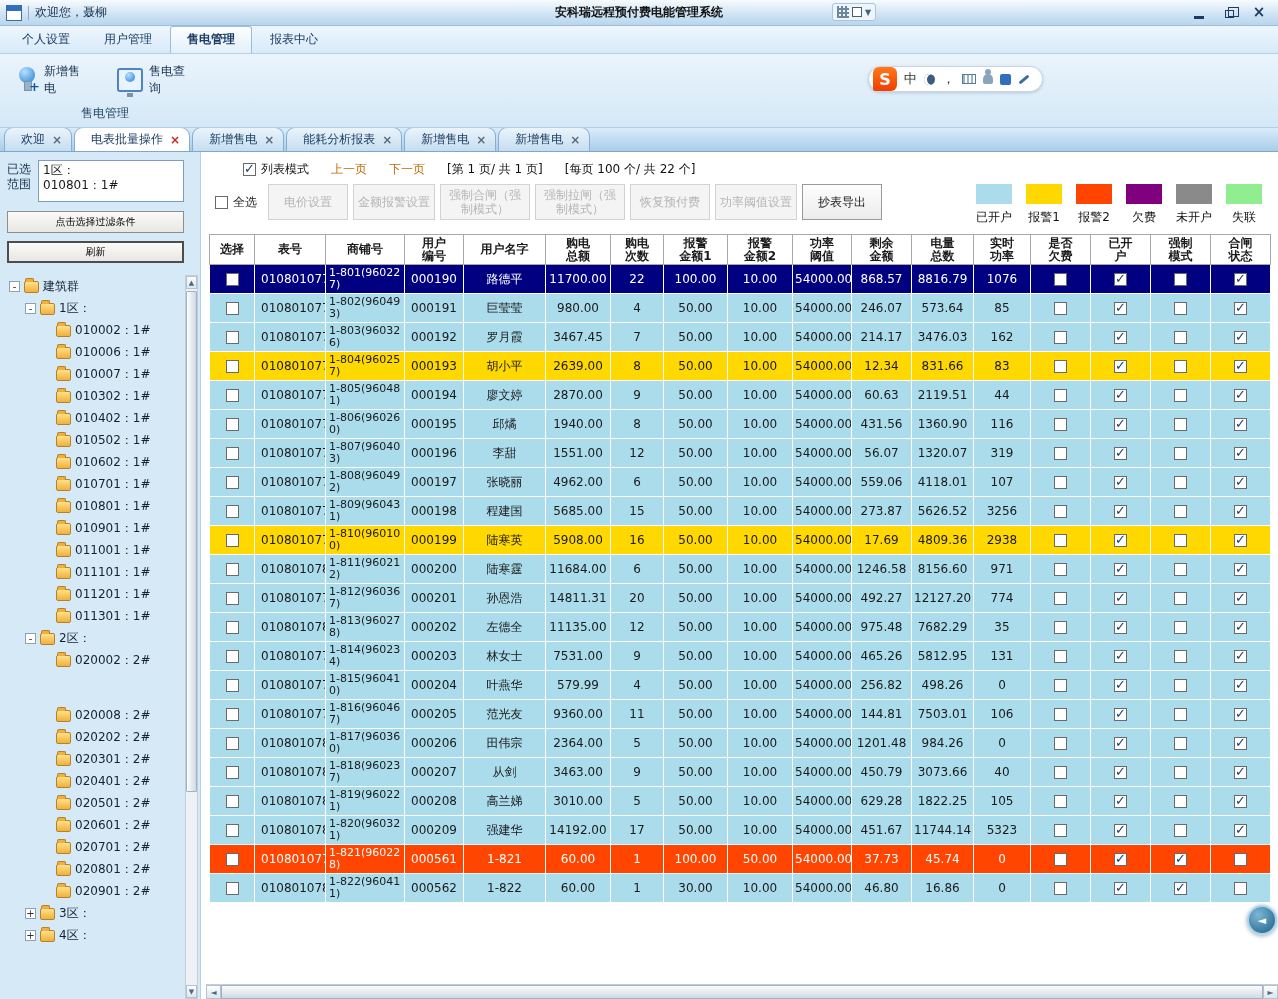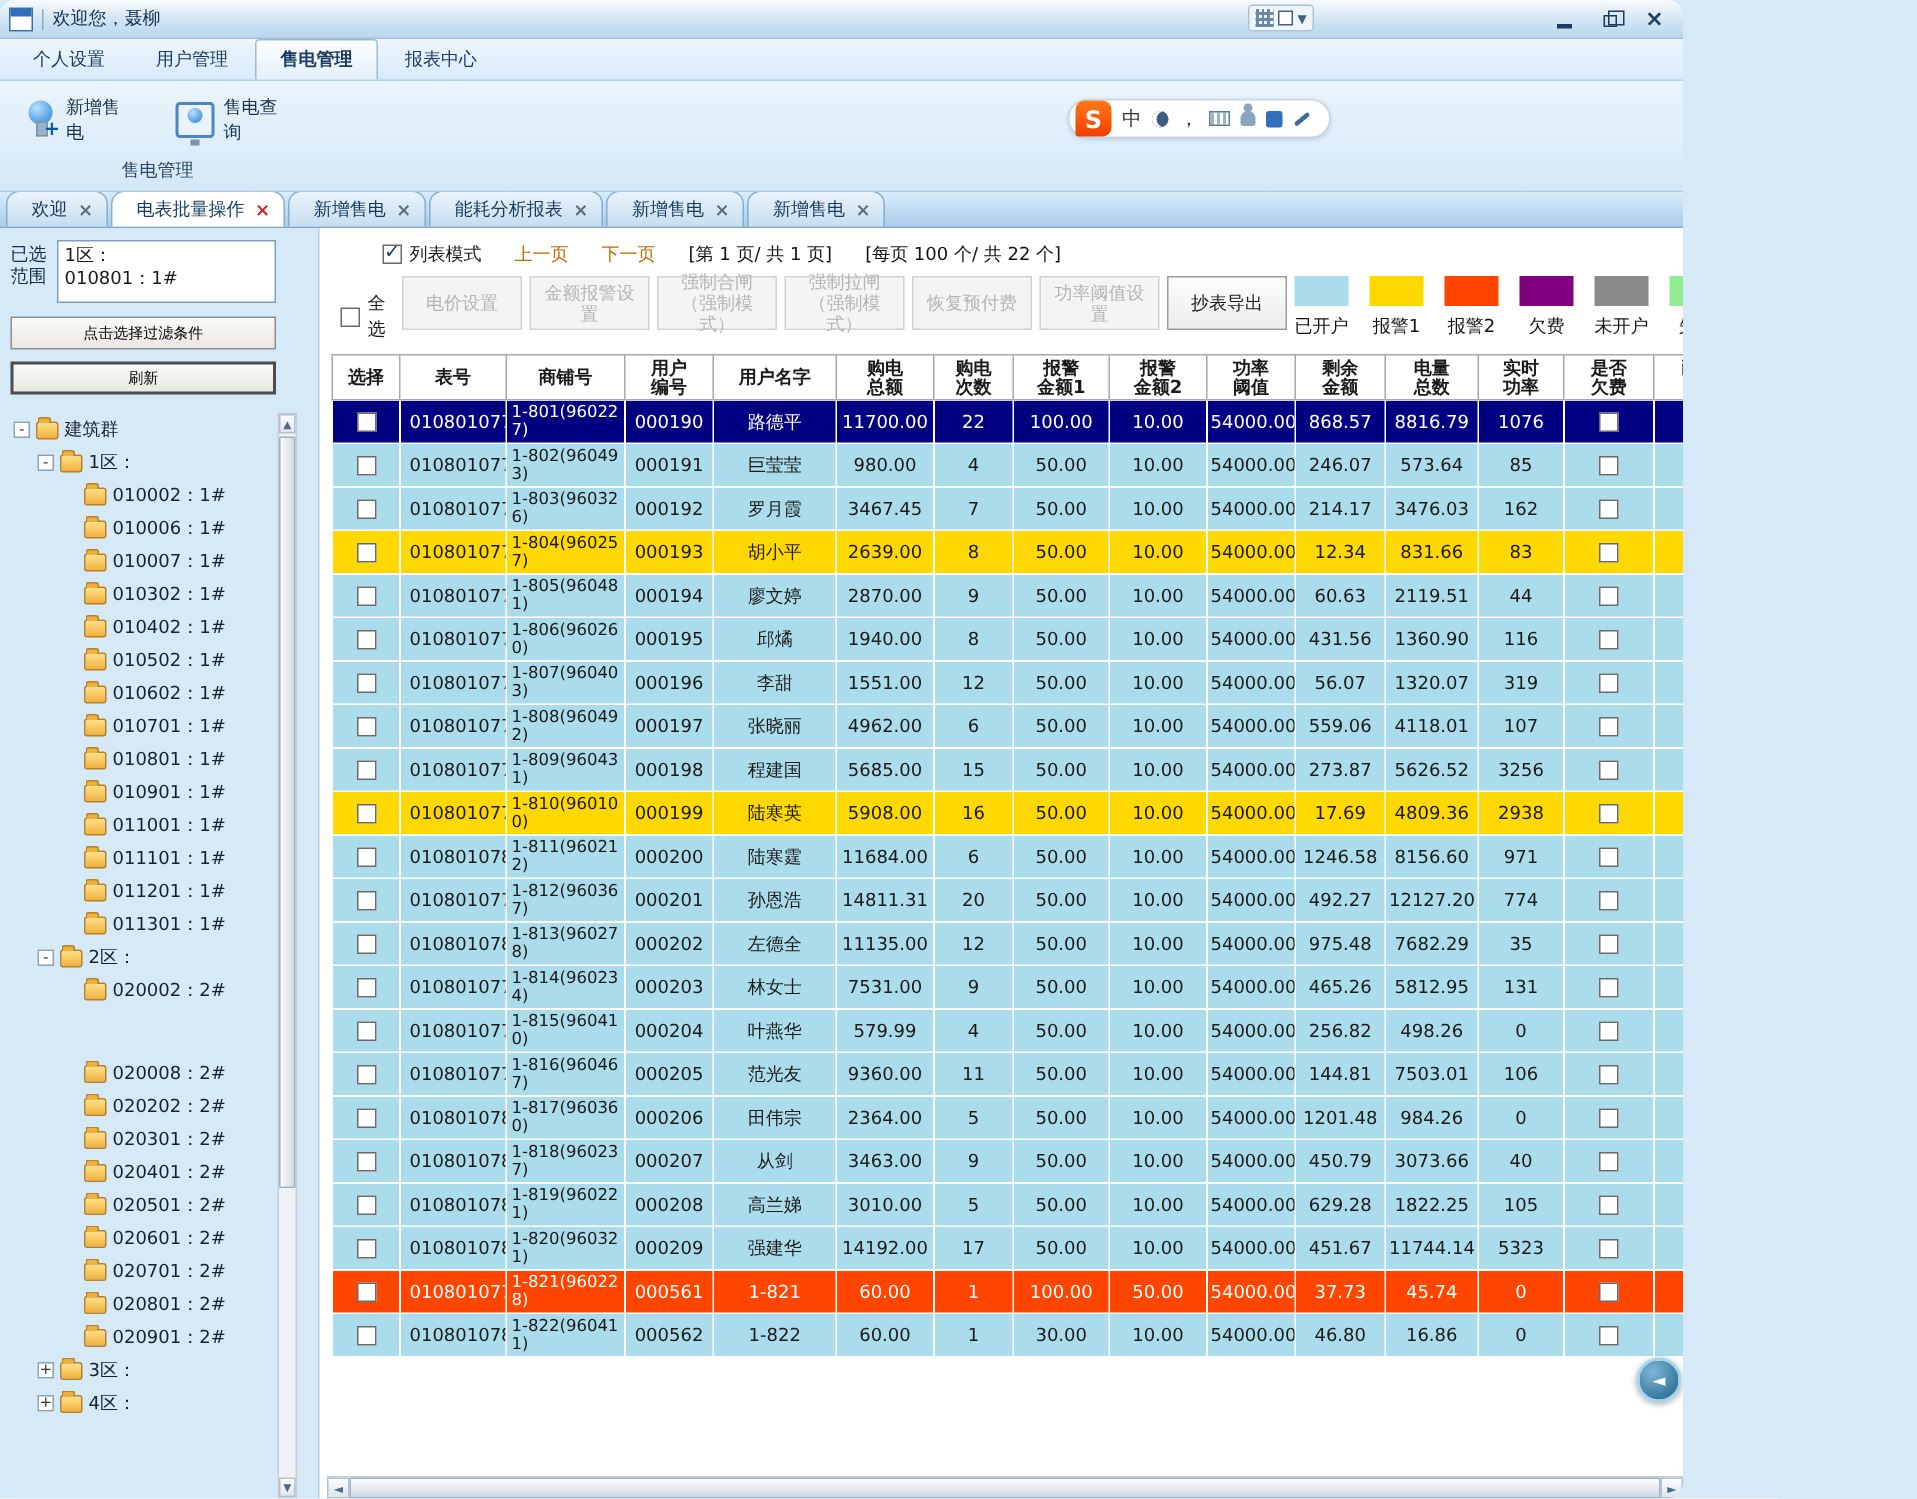--- a/index.html
+++ b/index.html
@@ -1,18 +1,18 @@
 <!DOCTYPE html>
 <html><head>
 <meta charset="utf-8">
 <style>
   *{margin:0;padding:0;box-sizing:border-box;}
   html,body{width:1278px;height:999px;overflow:hidden;}
   body{font-family:"DejaVu Sans","Liberation Sans",sans-serif;font-size:12px;color:#1a1a1a;background:#d6e9f7;}
-  .window{width:1122px;height:999px;display:flex;flex-direction:column;background:#d6e9f7;position:relative;overflow:hidden;border-radius:10px;}
+  .window{width:1278px;height:999px;display:flex;flex-direction:column;background:#d6e9f7;position:relative;overflow:hidden;}
 
   
   .titlebar{height:26px;flex:none;background:linear-gradient(#f7fbfe,#cde2f3 60%,#b9d6ee);border-bottom:1px solid #9fbdd8;display:flex;align-items:center;padding:0 6px;gap:6px;position:relative;}
   .app-icon{width:16px;height:16px;flex:none;background:#fff;border:1px solid #3b6ea5;position:relative;}
   .app-icon::before{content:"";position:absolute;left:0;top:0;right:0;height:5px;background:#2f6fbe;}
   .tb-sep{width:1px;height:14px;background:#8fa9c4;}
   .welcome{font-size:12px;color:#16324f;}
   .title-center{position:absolute;left:0;right:0;text-align:center;font-weight:bold;color:#111;pointer-events:none;}
   .capture-widget{position:absolute;left:832px;top:3px;display:flex;align-items:center;gap:3px;background:#eef5fb;border:1px solid #a9c4dc;border-radius:3px;padding:2px 4px;}
   .grid-icon{width:12px;height:12px;background:
@@ -59,21 +59,21 @@
   .wrench-icon{width:12px;height:3px;background:#3f6d96;transform:rotate(-40deg);border-radius:2px;}
 
   
   .tabstrip{height:24px;flex:none;background:linear-gradient(#d9ecfa,#a9cdea);display:flex;align-items:flex-end;gap:2px;padding:2px 2px 0 4px;border-bottom:1px solid #7fa8cc;}
   .doc-tab{display:flex;align-items:center;gap:7px;padding:3px 9px 3px 16px;background:linear-gradient(#eaf4fc,#c6ddf0);border:1px solid #86aed2;border-bottom:none;border-radius:9px 9px 0 0;color:#173a5e;cursor:pointer;white-space:nowrap;}
   .doc-tab.active{background:#fff;margin-top:28px;}
   .tab-close{color:#5a6b7c;font-size:12px;font-weight:bold;cursor:pointer;}
   .doc-tab.active .tab-close{color:#c22;}
 
   
-  .bodyrow{flex:1;display:flex;min-height:0;gap:12px;}
+  .bodyrow{flex:1;display:flex;min-height:0;}
   .sidebar{width:200px;flex:none;background:#d6e9f7;padding:8px 2px 0 7px;display:flex;flex-direction:column;min-height:0;}
   .main{flex:1;background:#fff;border-left:1px solid #b5cfe6;position:relative;display:flex;flex-direction:column;min-width:0;}
 
   
   .field-row{display:flex;gap:4px;margin-bottom:9px;padding-right:14px;}
   .field-label{width:27px;flex:none;line-height:15px;color:#14304c;padding-top:2px;word-break:break-all;}
   .field-box{flex:1;background:#fff;border:1px solid #7f9db9;padding:2px 4px;white-space:pre-line;line-height:15px;}
   .field-box.range{height:42px;}
   .field-box.cond{height:56px;}
   .side-btn{display:block;width:calc(100% - 14px);margin:0 0 8px;padding:3px 0;text-align:center;background:linear-gradient(#fbfaf8,#e9e7e2);border:1px solid #8e8e8e;cursor:pointer;font-size:10px;}
@@ -130,20 +130,21 @@
 </style>
 </head>
 <body>
 
 <div class="window">
 
   <div class="titlebar">
     <span class="app-icon"></span>
     <span class="tb-sep"></span>
     <span class="welcome">欢迎您，聂柳</span>
+    <span class="title-center">安科瑞远程预付费电能管理系统</span>
     <span class="capture-widget">
       <span class="grid-icon"></span>
       <span class="fs-icon"></span>
       <span class="dd-arrow">▼</span>
     </span>
     <span class="win-btns">
       <span class="wbtn">
           <i class="ic-min"></i>
         </span>
       <span class="wbtn">

